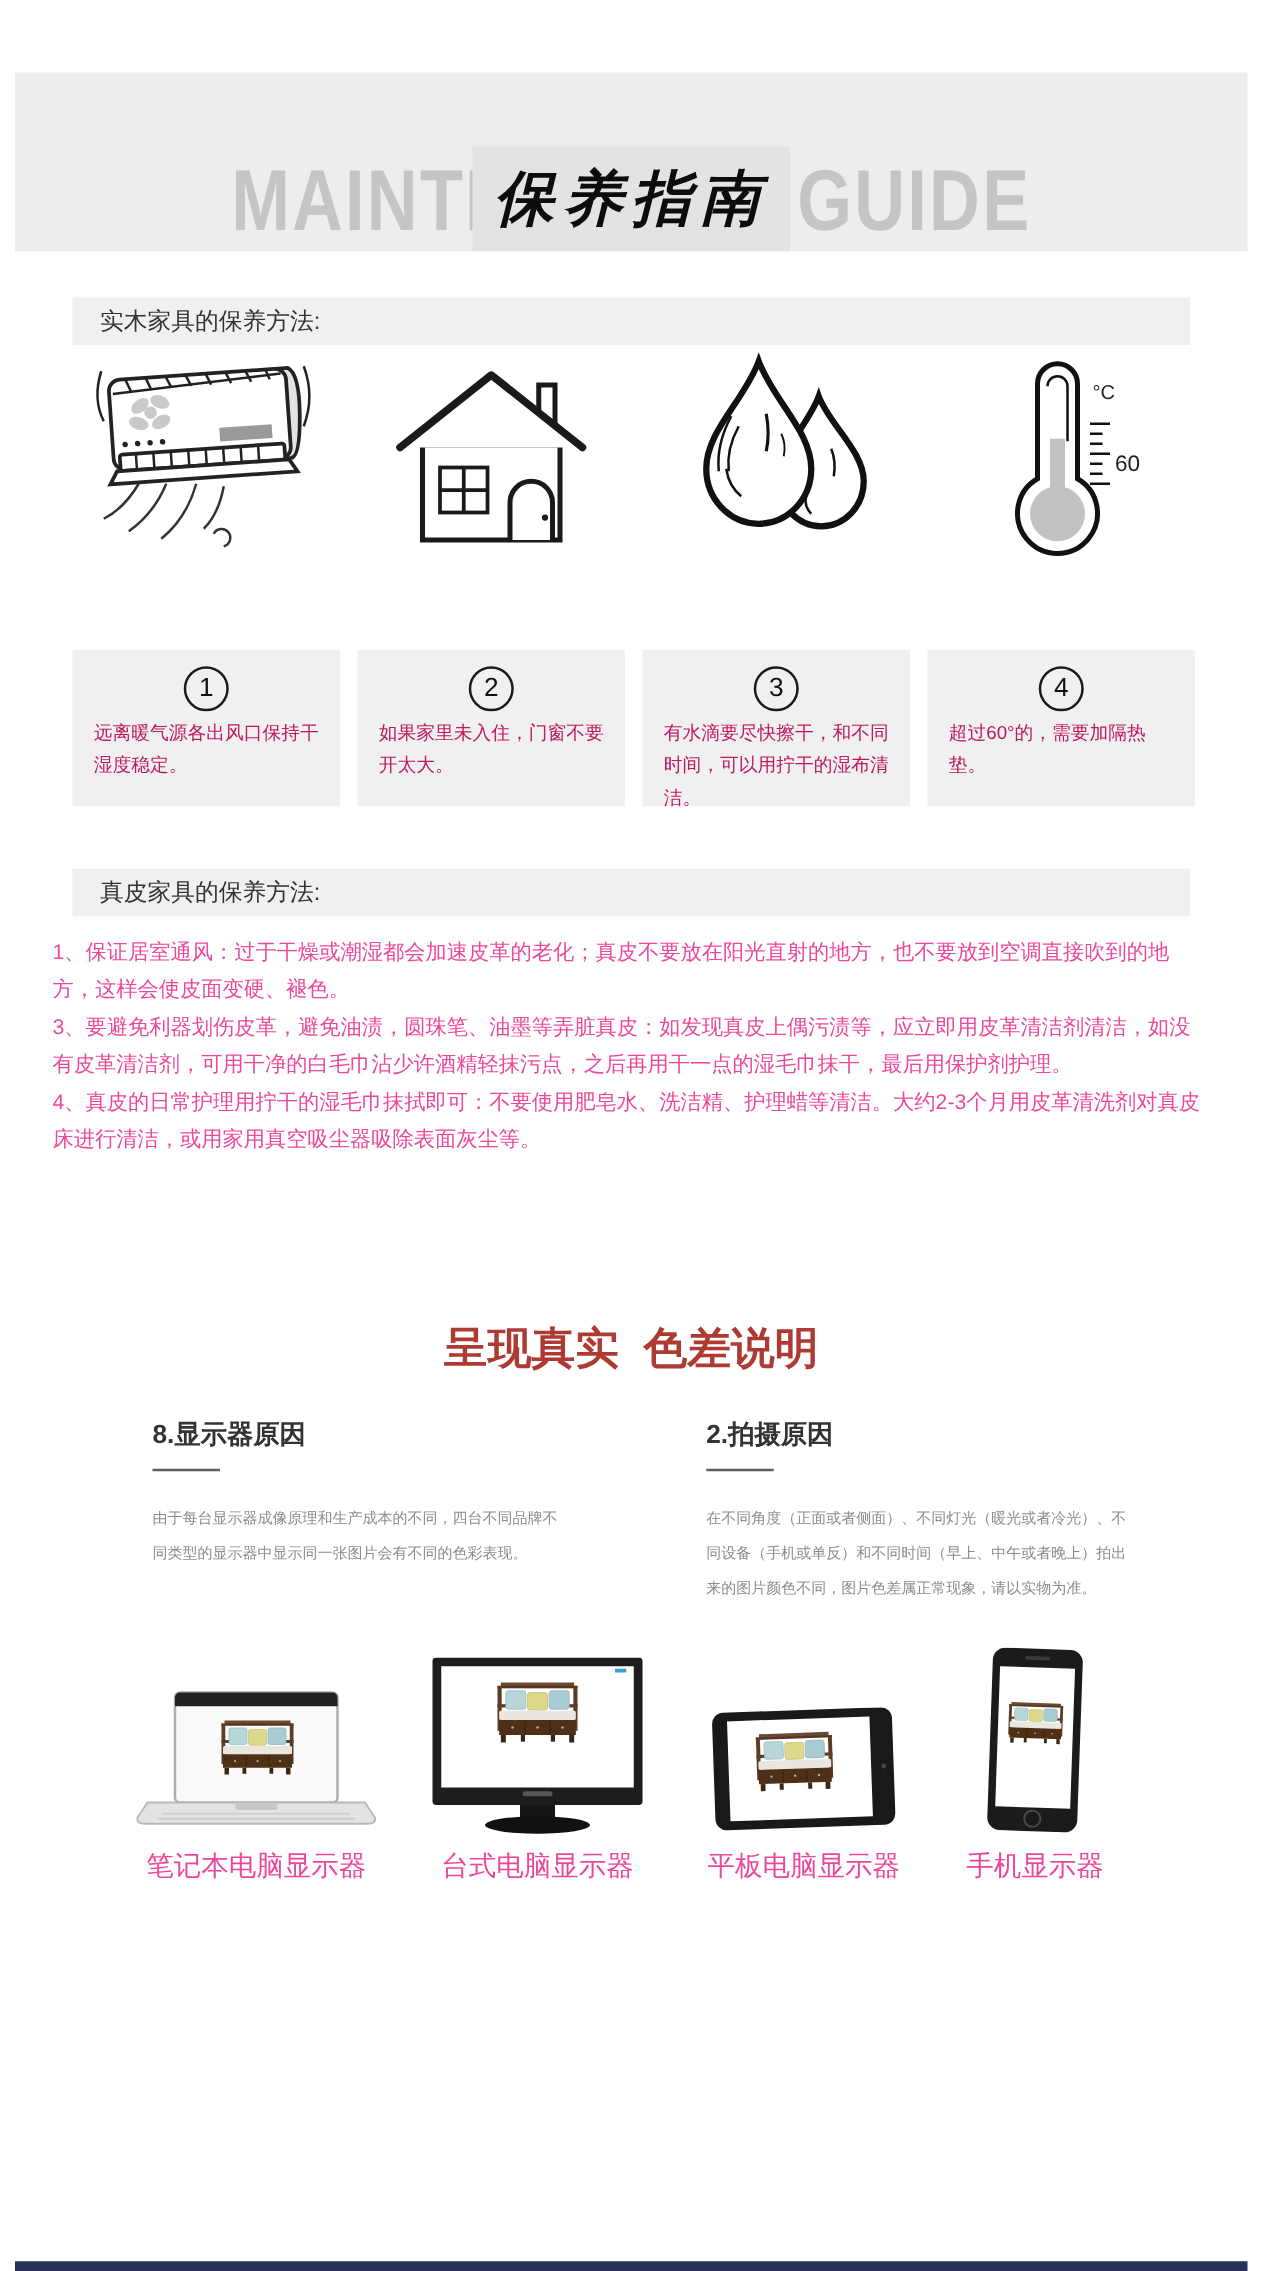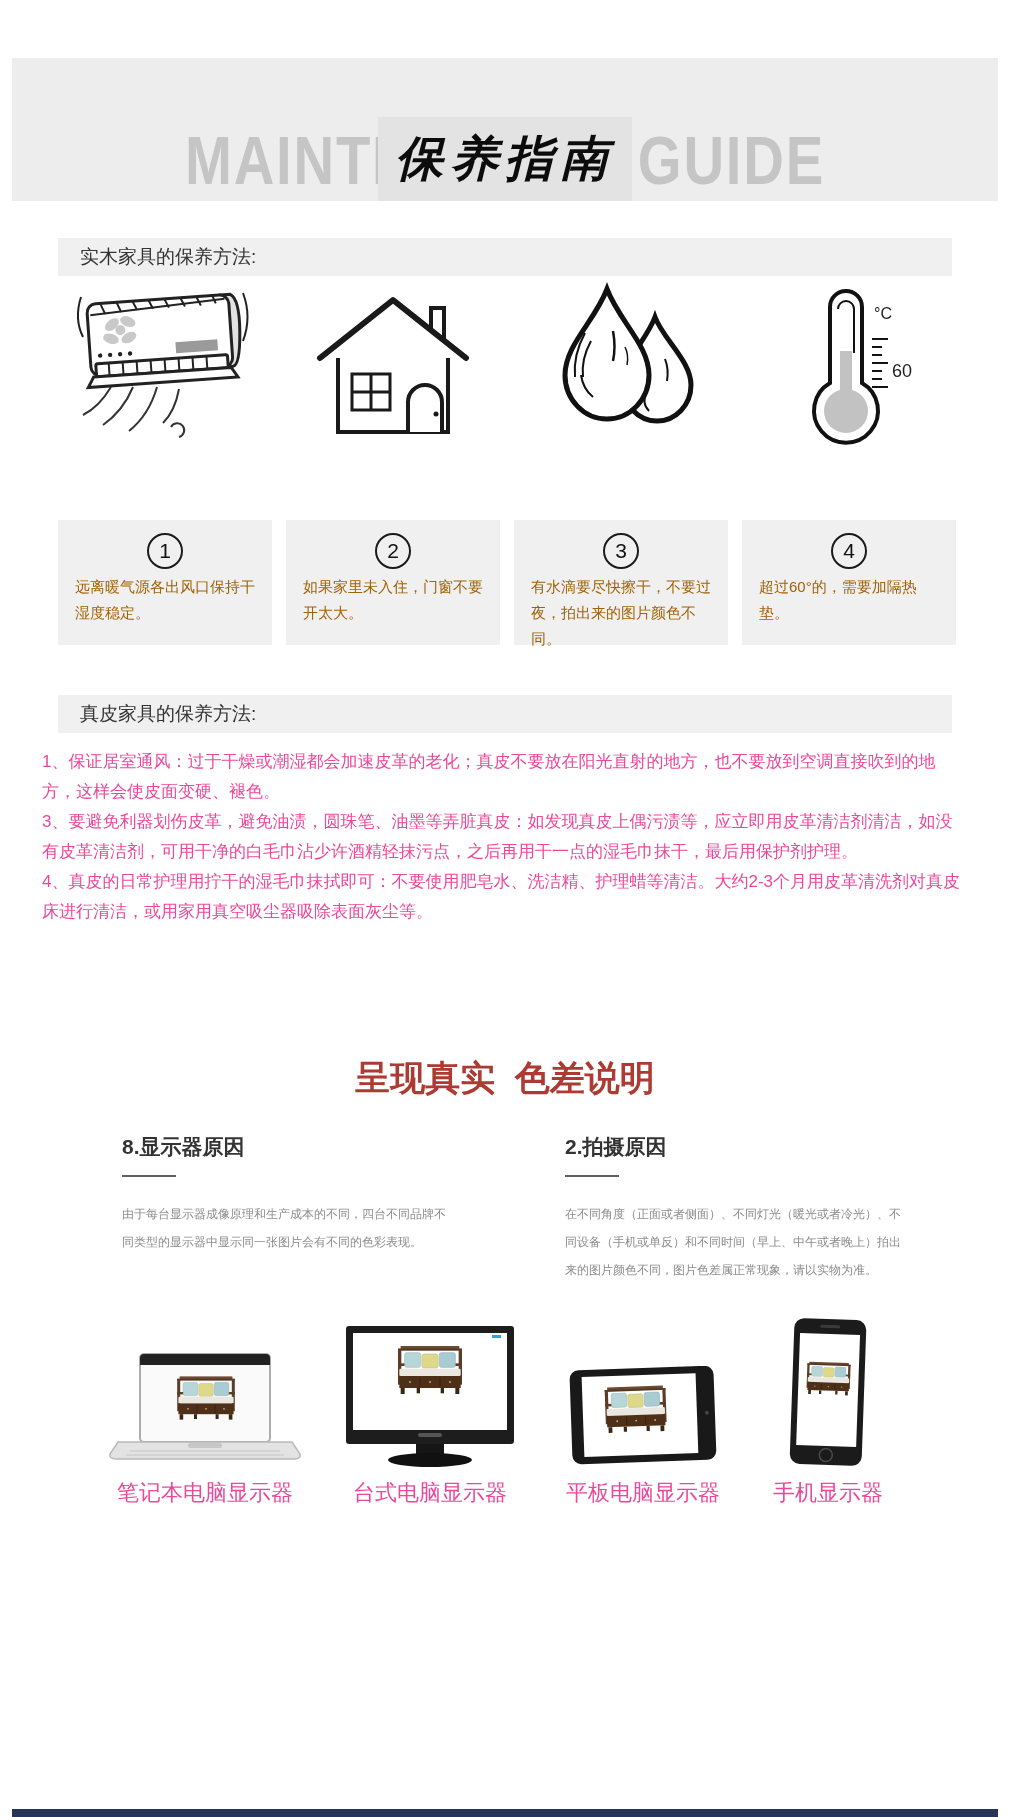--- a/index.html
+++ b/index.html
@@ -28,21 +28,21 @@
   .icon-cell{position:absolute;top:272px;width:214px;height:182px;
              display:flex;align-items:center;justify-content:center;}
   .c1{left:58px;} .c2{left:286px;} .c3{left:514px;} .c4{left:742px;}
 
   
   .tip-card{position:absolute;top:520px;width:214px;height:125px;background:#f0f0f0;
             box-sizing:border-box;}
   .tip-num{width:36px;height:36px;margin:13px auto 5px;border:2px solid #1a1a1a;
            border-radius:50%;box-sizing:border-box;font-size:21px;line-height:31px;
            text-align:center;color:#111;}
-  .tip-text{padding:0 17px;font-size:15px;line-height:26px;color:#a16207;text-align:left;}
+  .tip-text{padding:0 17px;font-size:15px;line-height:26px;color:#be185d;text-align:left;}
 
   
   .paras{position:absolute;left:42px;top:747px;width:926px;font-size:17px;
          line-height:30px;color:#ec4899;}
   .paras p{margin:0;}
 
   
   .color-heading{position:absolute;left:0;top:1055px;width:100%;text-align:center;
                  font-size:35px;font-weight:bold;color:#ae3b33;white-space:pre;}
   .col{position:absolute;top:1133px;}
@@ -193,21 +193,21 @@
   <div class="tip-card c1">
     <div class="tip-num">1</div>
     <div class="tip-text">远离暖气源各出风口保持干湿度稳定。</div>
   </div>
   <div class="tip-card c2">
     <div class="tip-num">2</div>
     <div class="tip-text">如果家里未入住，门窗不要开太大。</div>
   </div>
   <div class="tip-card c3">
     <div class="tip-num">3</div>
-    <div class="tip-text">有水滴要尽快擦干，不要过夜，拍出来的图片颜色不同。</div>
+    <div class="tip-text">有水滴要尽快擦干，和不同时间，可以用拧干的湿布清洁。</div>
   </div>
   <div class="tip-card c4">
     <div class="tip-num">4</div>
     <div class="tip-text">超过60°的，需要加隔热垫。</div>
   </div>
 
   <div class="sec-band sec-leather">
     <span>真皮家具的保养方法:</span>
   </div>
   <div class="paras">

